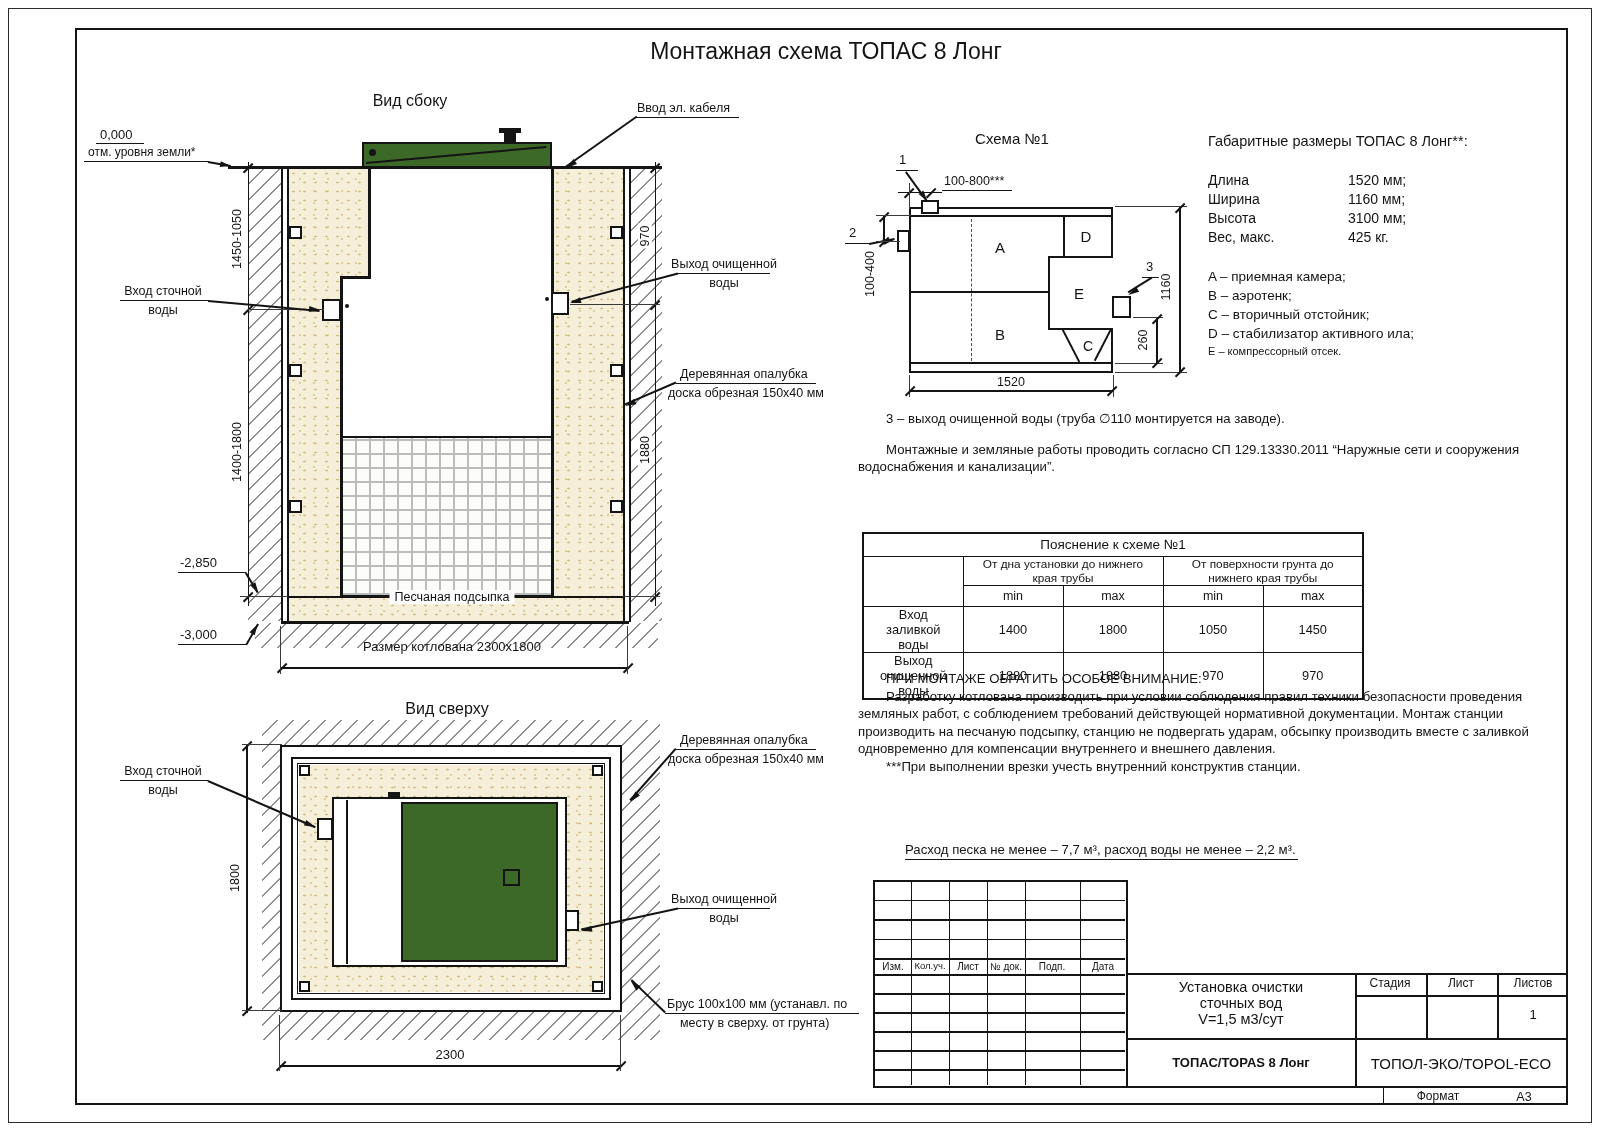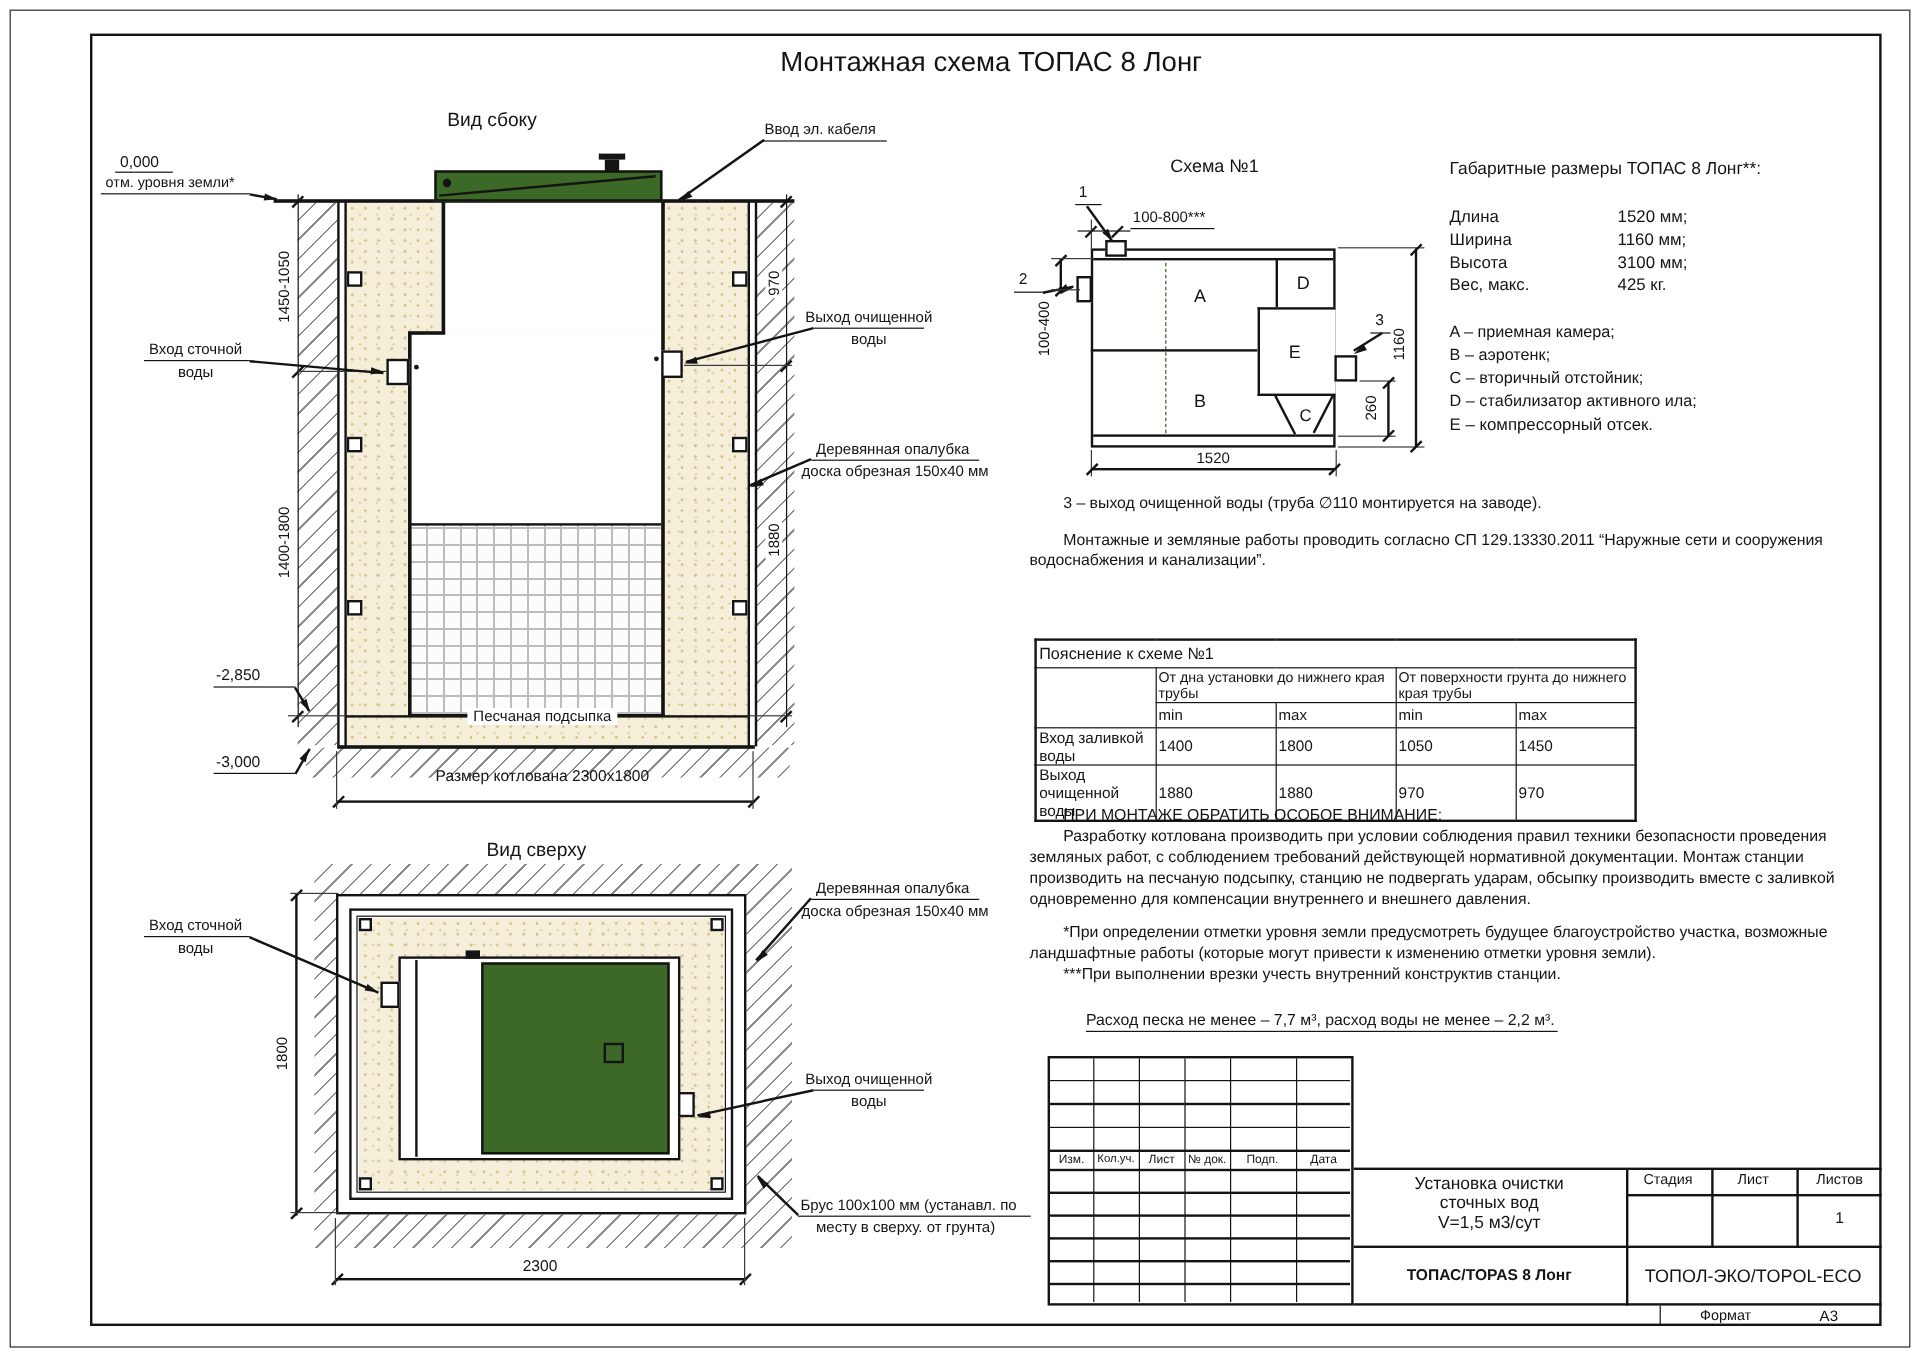--- a/index.html
+++ b/index.html
@@ -12,21 +12,21 @@
   .xln{position:absolute;background:#3a3a3a}
   .lead{position:absolute;height:1.5px;background:#141414;transform-origin:0 50%}
   .tick{position:absolute;width:13px;height:1.6px;background:#141414;transform:translate(-50%,-50%) rotate(-45deg)}
   .arr{position:absolute;width:0;height:0;border-top:3.5px solid transparent;border-bottom:3.5px solid transparent;border-left:11px solid #141414;transform-origin:11px 3.5px}
   .box{position:absolute;background:#fff;border:2px solid #141414}
   .soil{position:absolute;background-image:repeating-linear-gradient(135deg,rgba(0,0,0,0) 0 10px,#8d8d8d 10px 11.4px)}
   .sand{position:absolute;background-color:#f5efda;background-image:radial-gradient(#d2bc81 1px,rgba(0,0,0,0) 1.4px),radial-gradient(#dfcf9e 0.9px,rgba(0,0,0,0) 1.2px);background-size:11px 9px,14px 12px;background-position:0 0,5px 4px}
   .grid{position:absolute;background-color:#fcfcfb;background-image:repeating-linear-gradient(0deg,#bcbcbc 0 1.6px,rgba(0,0,0,0) 1.6px 14px),repeating-linear-gradient(90deg,#bcbcbc 0 1.6px,rgba(0,0,0,0) 1.6px 14px)}
   .green{background:#3d6928}
   table.pt{position:absolute;border-collapse:collapse;table-layout:fixed;background:#fff}
-  table.pt td{border:1.6px solid #141414;text-align:left;vertical-align:middle;padding:0 2px;overflow:hidden}
+  table.pt td{border:1.6px solid #141414;text-align:center;vertical-align:middle;padding:0 16px;overflow:hidden}
   .notesblock p{text-indent:28px;font-size:13.2px;line-height:17.5px}
 </style>
 </head>
 <body>
 
 <div id="page">
 
   <div style="position:absolute;left:8px;top:8px;width:1584px;height:1115px;border:1.2px solid #2a2a2a"></div>
   <div style="position:absolute;left:75px;top:28px;width:1493px;height:1077px;border:2.6px solid #141414"></div>
 
@@ -275,21 +275,21 @@
   <div class="t" style="left:1208px;top:191px;font-size:14px">Ширина</div>
   <div class="t" style="left:1348px;top:191px;font-size:14px">1160 мм;</div>
   <div class="t" style="left:1208px;top:210px;font-size:14px">Высота</div>
   <div class="t" style="left:1348px;top:210px;font-size:14px">3100 мм;</div>
   <div class="t" style="left:1208px;top:229px;font-size:14px">Вес, макс.</div>
   <div class="t" style="left:1348px;top:229px;font-size:14px">425 кг.</div>
   <div class="t" style="left:1208px;top:269px;font-size:13.5px">A – приемная камера;</div>
   <div class="t" style="left:1208px;top:288px;font-size:13.5px">B – аэротенк;</div>
   <div class="t" style="left:1208px;top:307px;font-size:13.5px">C – вторичный отстойник;</div>
   <div class="t" style="left:1208px;top:326px;font-size:13.5px">D – стабилизатор активного ила;</div>
-  <div class="t" style="left:1208px;top:345px;font-size:14px">E – компрессорный отсек.</div>
+  <div class="t" style="left:1208px;top:345px;font-size:11px">E – компрессорный отсек.</div>
 
   <div class="notesblock" style="position:absolute;left:858px;top:410px;width:706px">
     <p>3 – выход очищенной воды (труба ∅110 монтируется на заводе).</p>
     <p style="margin-top:13px">Монтажные и земляные работы проводить согласно СП 129.13330.2011 “Наружные сети и сооружения водоснабжения и канализации”.</p>
   </div>
 
   <table class="pt" style="left:862px;top:532px;width:502px;border:2.4px solid #141414">
     <tbody>
         <tr>
       <td colspan="5" style="height:23px;font-size:13.5px">Пояснение к схеме №1</td>
@@ -318,21 +318,20 @@
       <td style="font-size:12.8px">1880</td>
       <td style="font-size:12.8px">970</td>
       <td style="font-size:12.8px">970</td>
     </tr>
   </tbody>
     </table>
 
   <div class="notesblock" style="position:absolute;left:858px;top:670px;width:708px">
     <p>ПРИ МОНТАЖЕ ОБРАТИТЬ ОСОБОЕ ВНИМАНИЕ:</p>
     <p>Разработку котлована производить при условии соблюдения правил техники безопасности проведения земляных работ, с соблюдением требований действующей нормативной документации. Монтаж станции производить на песчаную подсыпку, станцию не подвергать ударам, обсыпку производить вместе с заливкой одновременно для компенсации внутреннего и внешнего давления.</p>
-    <p style="margin-top:10px">*При определении отметки уровня земли предусмотреть будущее благоустройство участка, возможные ландшафтные работы (которые могут привести к изменению отметки уровня земли).</p>
     <p>***При выполнении врезки учесть внутренний конструктив станции.</p>
   </div>
   <div class="t" style="left:905px;top:842px;font-size:13.2px;border-bottom:1.4px solid #141414;padding:0 2px 2px 0">Расход песка не менее – 7,7 м³, расход воды не менее – 2,2 м³.</div>
 
   <div style="position:absolute;left:873px;top:880px;width:255px;height:208px;border:2.4px solid #141414;background:#fff">
     <div class="ln" style="left:35.6px;top:0;width:1.5px;height:203px"></div>
     <div class="ln" style="left:73.6px;top:0;width:1.5px;height:203px"></div>
     <div class="ln" style="left:111.6px;top:0;width:1.5px;height:203px"></div>
     <div class="ln" style="left:149.6px;top:0;width:1.5px;height:203px"></div>
     <div class="ln" style="left:204.6px;top:0;width:1.5px;height:203px"></div>

